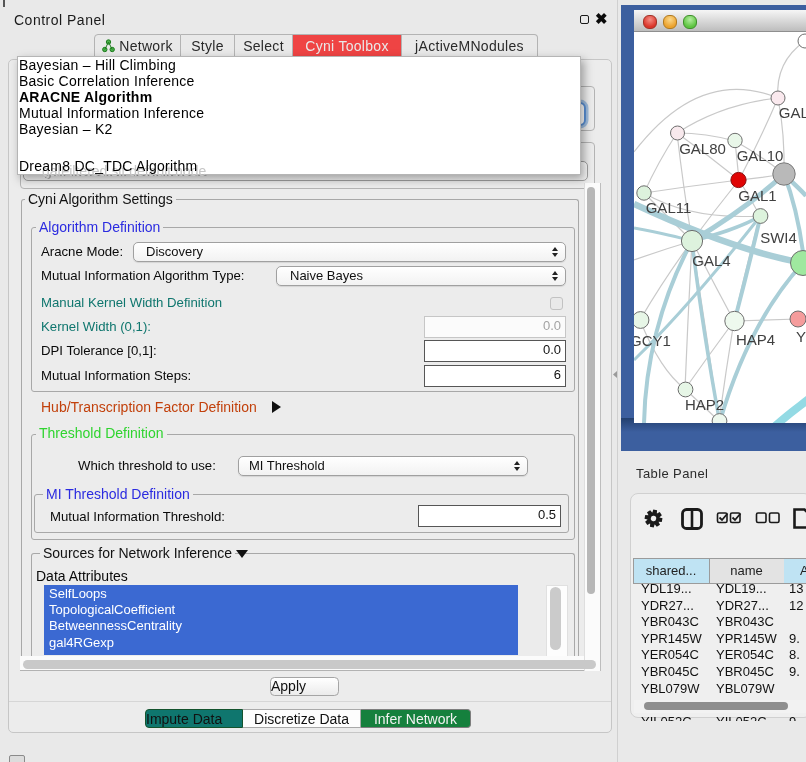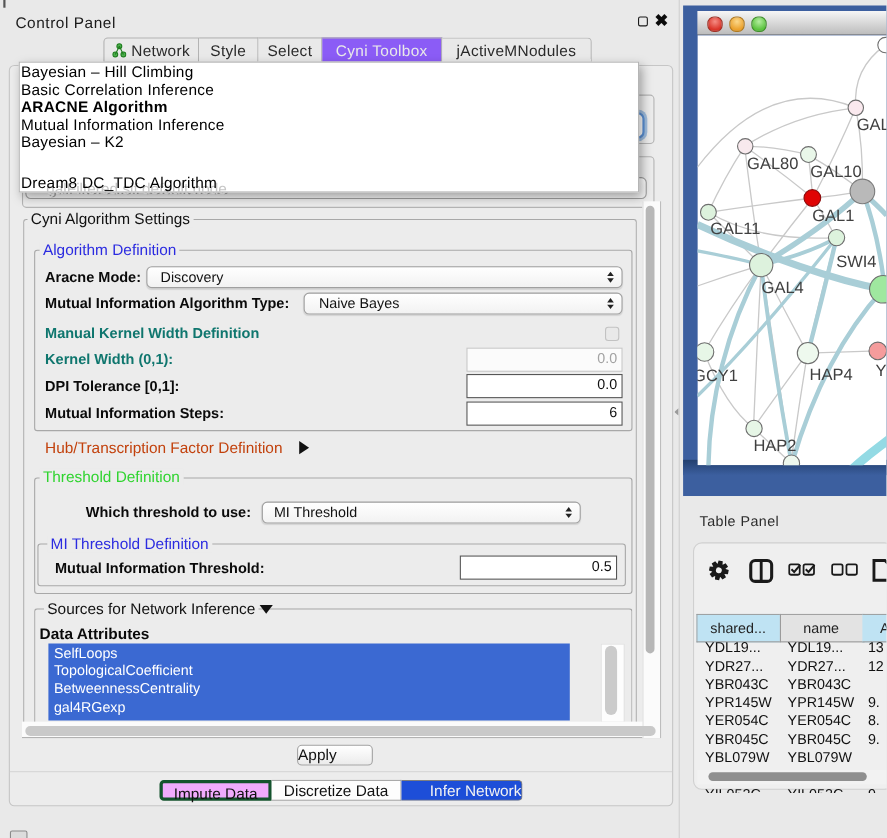--- a/index.html
+++ b/index.html
@@ -1,19 +1,19 @@
 <!DOCTYPE html>
 <html><head><meta charset="utf-8">
 <style>
 html,body{margin:0;padding:0;width:806px;height:762px;background:#e9e9e9;
  font-family:"Liberation Sans",sans-serif;overflow:hidden;position:relative}
 .abs{position:absolute}
 .b{font-weight:bold}
 .lbl{position:absolute;font-size:14px;color:#c2410c;white-space:nowrap;line-height:16px}
-.bl{position:absolute;font-size:13.2px;font-weight:bold;color:#0a0a0a;white-space:nowrap;line-height:16px}
+.bl{position:absolute;font-size:13.2px;font-weight:normal;color:#0a0a0a;white-space:nowrap;line-height:16px}
 .dis{color:#0f766e}
 .combo{position:absolute;height:18px;background:linear-gradient(#ffffff,#f2f2f2);
  border:1px solid #a0a0a0;border-radius:5px;box-shadow:0 1px 1px rgba(0,0,0,0.1);
  font-size:13px;color:#111}
 .combo .tx{position:absolute;left:13px;top:0;line-height:18px;white-space:nowrap}
 .combo .ar{position:absolute;right:7px;top:0;height:18px;display:flex;flex-direction:column;align-items:center;justify-content:center}
 .tri-u{width:0;height:0;border-left:3.5px solid transparent;border-right:3.5px solid transparent;border-bottom:4.5px solid #222;margin-bottom:2px}
 .tri-d{width:0;height:0;border-left:3.5px solid transparent;border-right:3.5px solid transparent;border-top:4.5px solid #222}
 .field{position:absolute;height:19px;background:#fff;border:1px solid #565656;
  font-size:13px;color:#111;text-align:right;padding:1px 4px 0 0}
@@ -39,21 +39,21 @@
       </svg>Network</div>
  <div class="tab" style="width:53px">Style</div>
  <div class="tab" style="width:57px">Select</div>
  <div class="tab sel" style="width:108px">Cyni Toolbox</div>
  <div class="tab" style="width:135px">jActiveMNodules</div>
 </div>
 <style>
 .tab{height:21px;border:1px solid #b3b3b3;border-left:none;display:flex;align-items:center;justify-content:center;font-size:14px;letter-spacing:0.3px;color:#2a2a2a;background:#e9e9e9}
 #tabbar .tab:first-child{border-left:1px solid #b3b3b3;border-radius:4px 0 0 0}
 #tabbar .tab:last-child{border-radius:0 4px 0 0}
-.tab.sel{background:#8b5cf6;color:#e9e9e9}
+.tab.sel{background:#ef4444;color:#e9e9e9}
 </style>
 
 <div class="abs" style="left:8px;top:59px;width:602px;height:672px;background:#ececec;border:1px solid #c6c6c6;border-radius:5px"></div>
 
 <div class="abs" style="left:20px;top:86px;width:573px;height:43px;border:1px solid #b4b4b4;border-radius:4px"></div>
 <div class="abs" style="left:20px;top:142px;width:573px;height:45px;border:1px solid #b4b4b4;border-radius:4px"></div>
 <div class="abs" style="left:22px;top:102px;width:560px;height:20px;background:#fff;border:2px solid #5a91d6;border-radius:6px;box-shadow:0 0 0 2.5px rgba(110,160,215,0.6)"></div>
 <div class="abs" style="left:23px;top:161px;width:563px;height:18px;background:linear-gradient(#ffffff,#f2f2f2);border:1px solid #a0a0a0;border-radius:5px;font-size:14px;color:#a9a9a9;line-height:18px"><span style="padding-left:20px">galFiltered.sif default node</span></div>
 
 <div class="abs" style="left:20px;top:670px;width:580px;height:1px;background:#b2b2b2"></div>
@@ -129,23 +129,23 @@
 <div class="abs" style="left:550px;top:587px;width:11px;height:63px;background:#cbcbcb;border-radius:5.5px"></div>
 
 <div class="abs" style="left:20px;top:656px;width:564px;height:14px;background:#fbfbfb"></div>
 <div class="abs" style="left:23px;top:660px;width:573px;height:9px;background:#c9c9c9;border-radius:4.5px"></div>
 
 <div class="abs" style="left:270px;top:677px;width:67px;height:17px;background:linear-gradient(#ffffff,#ebebeb);border:1px solid #a5a5a5;border-radius:4.5px;font-size:14px;color:#111;text-align:left;line-height:17px">Apply</div>
 
 <div class="abs" style="left:9px;top:701px;width:602px;height:1px;background:#d6d6d6"></div>
 
 <div class="abs" style="left:145px;top:709px;height:19px;display:flex;font-size:14px">
- <div style="width:96px;background:#f0abfc;border:3px solid #14532d;border-radius:4px 0 0 4px;text-align:center;line-height:18px;color:#111">Impute Data</div>
+ <div style="width:96px;background:#0f766e;border:1px solid #14532d;border-radius:4px 0 0 4px;line-height:18px;color:#111">Impute Data</div>
  <div style="width:117px;background:#fdfdfd;border:1px solid #a9a9a9;border-left:none;text-align:center;line-height:18px;color:#111">Discretize Data</div>
- <div style="width:109px;background:#1d4ed8;border:1px solid #7e7e7e;border-left:none;border-radius:0 4px 4px 0;text-align:right;line-height:18px;color:#f2f2f2">Infer Network</div>
+ <div style="width:109px;background:#15803d;border:1px solid #7e7e7e;border-left:none;border-radius:0 4px 4px 0;text-align:center;line-height:18px;color:#f2f2f2">Infer Network</div>
 </div>
 
 <div class="abs" style="left:9px;top:755px;width:14px;height:12px;border:1.5px solid #8a8a8a;border-radius:2px;background:#dcdcdc"></div>
 
 <div class="abs" style="left:613px;top:371px;width:4px;height:7px;background:#9a9a9a;clip-path:polygon(100% 0,0 50%,100% 100%)"></div>
 
 <div class="abs" style="left:17px;top:56px;width:562px;height:117px;background:#fff;border:1px solid #b5b5b5;box-shadow:3px 4px 9px rgba(0,0,0,0.35);z-index:10">
  <div style="font-size:14px;letter-spacing:0.25px;color:#000;line-height:16px;padding-left:1px;margin-top:0">Bayesian – Hill Climbing<br>Basic Correlation Inference<br><span class="b">ARACNE Algorithm</span><br>Mutual Information Inference<br>Bayesian – K2<br><span style="color:transparent">Dream8 DC_TDC Algorithm</span></div>
 </div>
 <div class="abs" style="left:42px;top:163px;font-size:14px;color:#c6c6c6;z-index:11;white-space:nowrap">galFiltered.sif default node</div>

